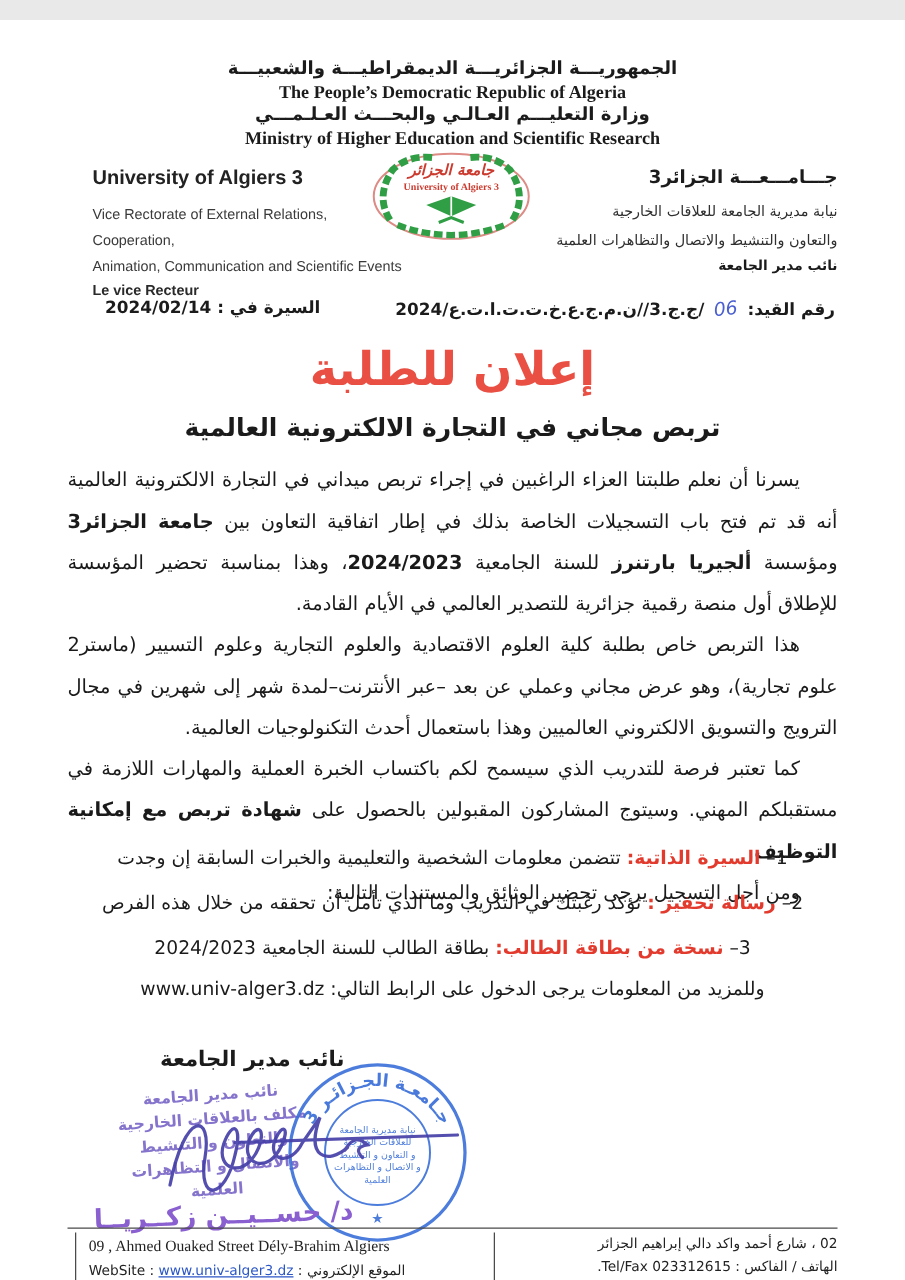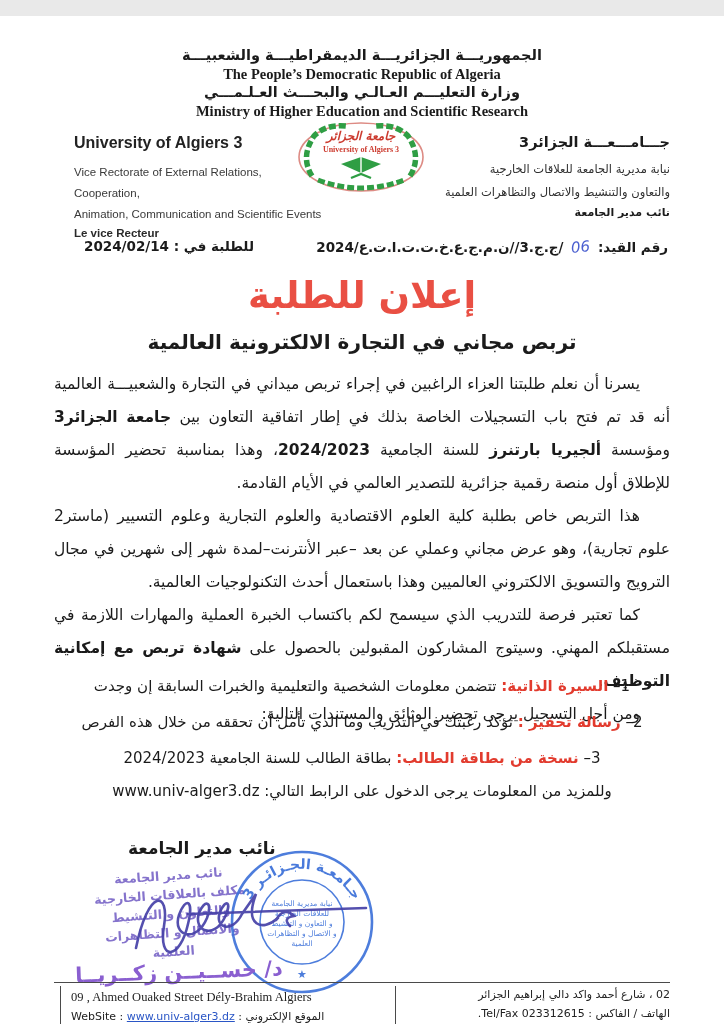--- a/index.html
+++ b/index.html
@@ -101,30 +101,30 @@
     <div class="b">نائب مدير الجامعة</div>
   </div>
 
   <div class="refline">
     <div class="ref-right">
       <span>رقم القيد:</span>
       <span class="hand">06</span>
       <span>/ج.ج.3//ن.م.ج.ع.خ.ت.ت.ا.ت.ع/2024</span>
     </div>
     <div class="ref-left">
-      <span>للطلبة في :</span>
+      <span>السيرة في :</span>
       <span>2024/02/14</span>
     </div>
   </div>
 
   <div class="title">إعلان للطلبة</div>
   <div class="subtitle">تربص مجاني في التجارة الالكترونية العالمية</div>
 
   <div class="body-txt">
-    <p><span>يسرنا أن نعلم طلبتنا العزاء الراغبين في إجراء تربص ميداني في التجارة والشعبيـــة العالمية أنه قد تم فتح باب التسجيلات الخاصة بذلك في إطار اتفاقية التعاون بين </span><b>جامعة الجزائر3</b><span> ومؤسسة </span><b>ألجيريا بارتنرز</b><span> للسنة الجامعية </span><b>2024/2023</b><span>، وهذا بمناسبة تحضير المؤسسة للإطلاق أول منصة رقمية جزائرية للتصدير العالمي في الأيام القادمة.</span></p>
+    <p><span>يسرنا أن نعلم طلبتنا العزاء الراغبين في إجراء تربص ميداني في التجارة الالكترونية العالمية أنه قد تم فتح باب التسجيلات الخاصة بذلك في إطار اتفاقية التعاون بين </span><b>جامعة الجزائر3</b><span> ومؤسسة </span><b>ألجيريا بارتنرز</b><span> للسنة الجامعية </span><b>2024/2023</b><span>، وهذا بمناسبة تحضير المؤسسة للإطلاق أول منصة رقمية جزائرية للتصدير العالمي في الأيام القادمة.</span></p>
     <p>هذا التربص خاص بطلبة كلية العلوم الاقتصادية والعلوم التجارية وعلوم التسيير (ماستر2 علوم تجارية)، وهو عرض مجاني وعملي عن بعد –عبر الأنترنت–لمدة شهر إلى شهرين في مجال الترويج والتسويق الالكتروني العالميين وهذا باستعمال أحدث التكنولوجيات العالمية.</p>
     <p><span>كما تعتبر فرصة للتدريب الذي سيسمح لكم باكتساب الخبرة العملية والمهارات اللازمة في مستقبلكم المهني. وسيتوج المشاركون المقبولين بالحصول على </span><b>شهادة تربص مع إمكانية التوظيف</b><span>.</span></p>
     <p>ومن أجل التسجيل يرجى تحضير الوثائق والمستندات التالية:</p>
   </div>
 
   <div class="doc-list">
     <div><span>1–</span> <span class="lbl">السيرة الذاتية:</span><span> تتضمن معلومات الشخصية والتعليمية والخبرات السابقة إن وجدت</span></div>
     <div><span>2–</span> <span class="lbl">رسالة تحفيز :</span><span> تؤكد رغبتك في التدريب وما الذي تأمل أن تحققه من خلال هذه الفرص</span></div>
     <div><span>3–</span> <span class="lbl">نسخة من بطاقة الطالب:</span><span> بطاقة الطالب للسنة الجامعية 2024/2023</span></div>
   </div>

